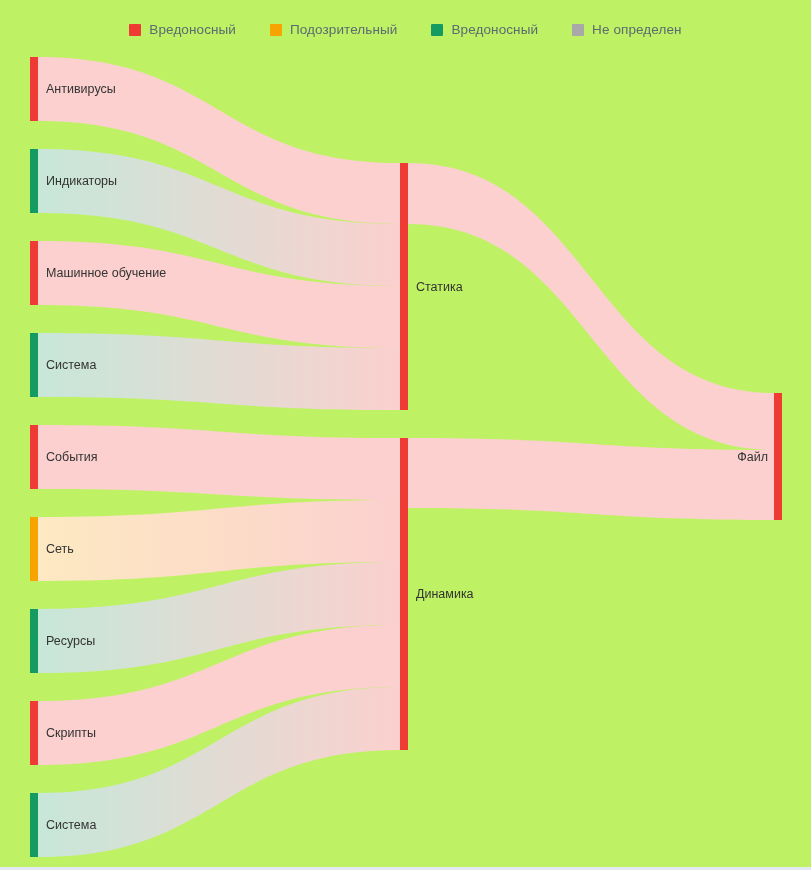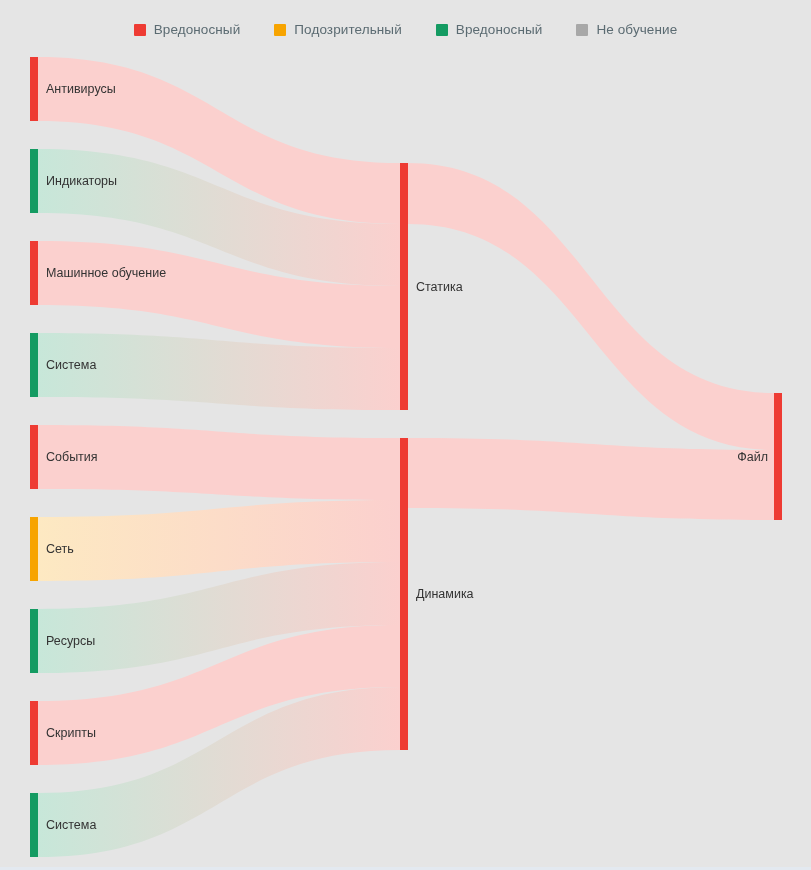--- a/index.html
+++ b/index.html
@@ -11,21 +11,21 @@
     width: 811px;
     height: 870px;
     font-family: "Liberation Sans", "DejaVu Sans", sans-serif;
     overflow: hidden;
     position: relative;
   }
   #chart-root {
     position: relative;
     width: 811px;
     height: 870px;
-    background: #e5e5e5;
+    background: #bef264;
     box-sizing: border-box;
     border-bottom: 3px solid #e3e9f0;
   }
   .legend-row {
     position: absolute;
     left: 0;
     top: 22px;
     width: 811px;
     display: flex;
     justify-content: center;
@@ -80,21 +80,21 @@
     <div class="legend-item">
       <span class="legend-swatch" style="background: rgb(247, 164, 0);"></span>
       <span class="legend-label">Подозрительный</span>
     </div>
     <div class="legend-item">
       <span class="legend-swatch" style="background: rgb(20, 155, 98);"></span>
       <span class="legend-label">Вредоносный</span>
     </div>
     <div class="legend-item">
       <span class="legend-swatch" style="background: rgb(168, 168, 168);"></span>
-      <span class="legend-label">Не обучение</span>
+      <span class="legend-label">Не определен</span>
     </div>
   </div>
 
   <svg class="sankey" viewBox="0 0 811 870" preserveAspectRatio="none">
     <defs id="link-gradients">
         <linearGradient id="lg0" gradientUnits="userSpaceOnUse" x1="38" x2="400" y1="0" y2="0">
           <stop offset="0%" stop-color="rgb(251,208,206)"></stop>
           <stop offset="100%" stop-color="rgb(251,208,206)"></stop>
         </linearGradient>
         <linearGradient id="lg1" gradientUnits="userSpaceOnUse" x1="38" x2="400" y1="0" y2="0">

